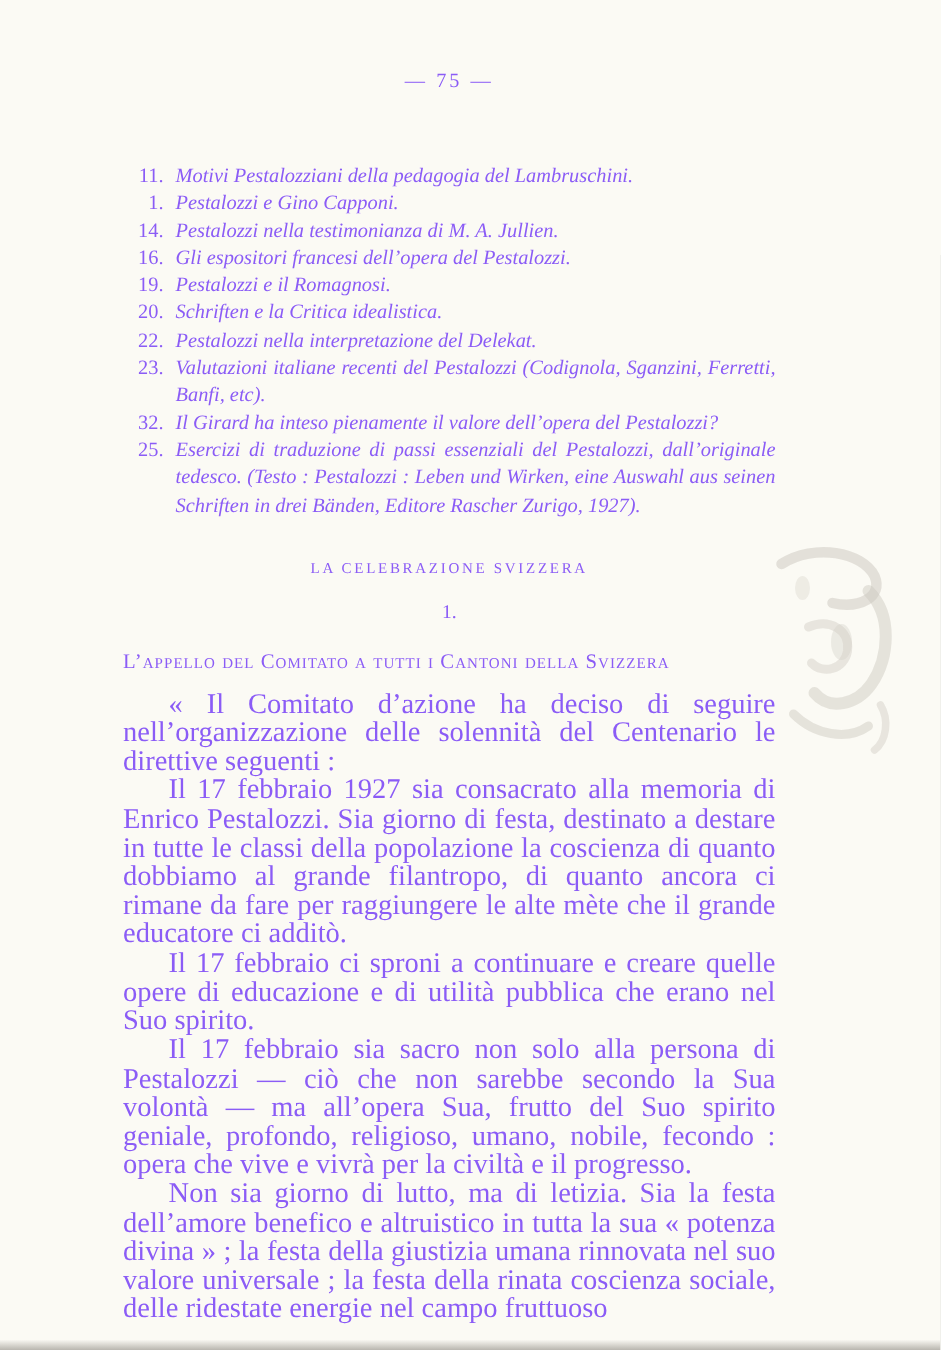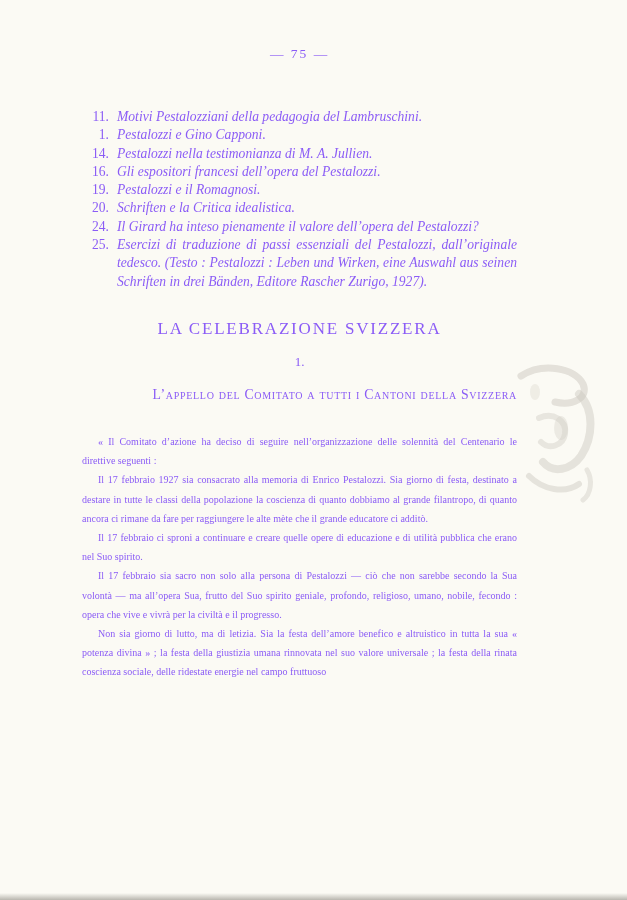--- a/index.html
+++ b/index.html
@@ -31,41 +31,41 @@
     flex:0 0 27px;
     text-align:right;
     padding-right:8px;
     font-style:normal;
   }
   .item-text { flex:1; text-align:justify; }
   .section-title {
     text-align:center;
     font-weight:normal;
     font-style:normal;
-    font-size:17px;
+    font-size:10px;
     letter-spacing:1.8px;
     margin:28px 0 0 0;
   }
   .section-number {
     text-align:center;
     font-size:13px;
     margin-top:15px;
   }
   .section-subheading {
-    text-align:right;
+    text-align:left;
     font-weight:normal;
     font-variant:small-caps;
     font-size:13.8px;
     letter-spacing:0.7px;
     margin:17px 0 0 0;
     white-space:nowrap;
   }
   .body-paragraphs {
-    margin-top:29px;
-    font-size:10px;
+    margin-top:11px;
+    font-size:19px;
     line-height:19.2px;
     text-align:justify;
   }
   .para { margin:0; text-indent:1.6em; }
   .ink-stamp {
     position:absolute;
     top:358px; right:26px;
     width:92px; height:150px;
     opacity:0.55;
     pointer-events:none;
@@ -102,21 +102,29 @@
       </div>
       <div class="list-item">
         <span class="item-num">19.</span>
         <span class="item-text">Pestalozzi e il Romagnosi.</span>
       </div>
       <div class="list-item">
         <span class="item-num">20.</span>
         <span class="item-text">Schriften e la Critica idealistica.</span>
       </div>
       <div class="list-item">
-        <span class="item-num">24.</span>
+        <span class="item-num">22.</span>
+        <span class="item-text">Pestalozzi nella interpretazione del Delekat.</span>
+      </div>
+      <div class="list-item">
+        <span class="item-num">23.</span>
+        <span class="item-text">Valutazioni italiane recenti del Pestalozzi (Codignola, Sganzini, Ferretti, Banfi, etc).</span>
+      </div>
+      <div class="list-item">
+        <span class="item-num">32.</span>
         <span class="item-text">Il Girard ha inteso pienamente il valore dell’opera del Pestalozzi?</span>
       </div>
       <div class="list-item">
         <span class="item-num">25.</span>
         <span class="item-text">Esercizi di traduzione di passi essenziali del Pestalozzi, dall’originale tedesco. (Testo : Pestalozzi : Leben und Wirken, eine Auswahl aus seinen Schriften in drei Bänden, Editore Rascher Zurigo, 1927).</span>
       </div>
     </div>
 
   <h1 class="section-title">LA CELEBRAZIONE SVIZZERA</h1>
 

